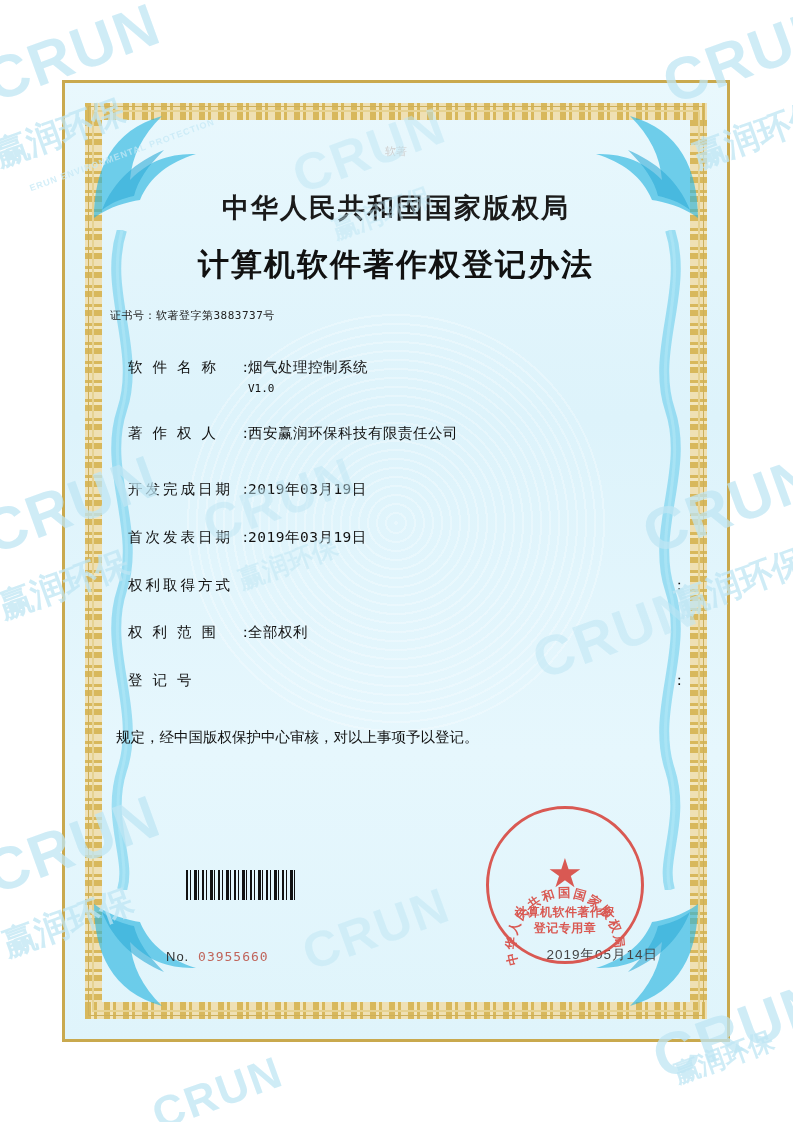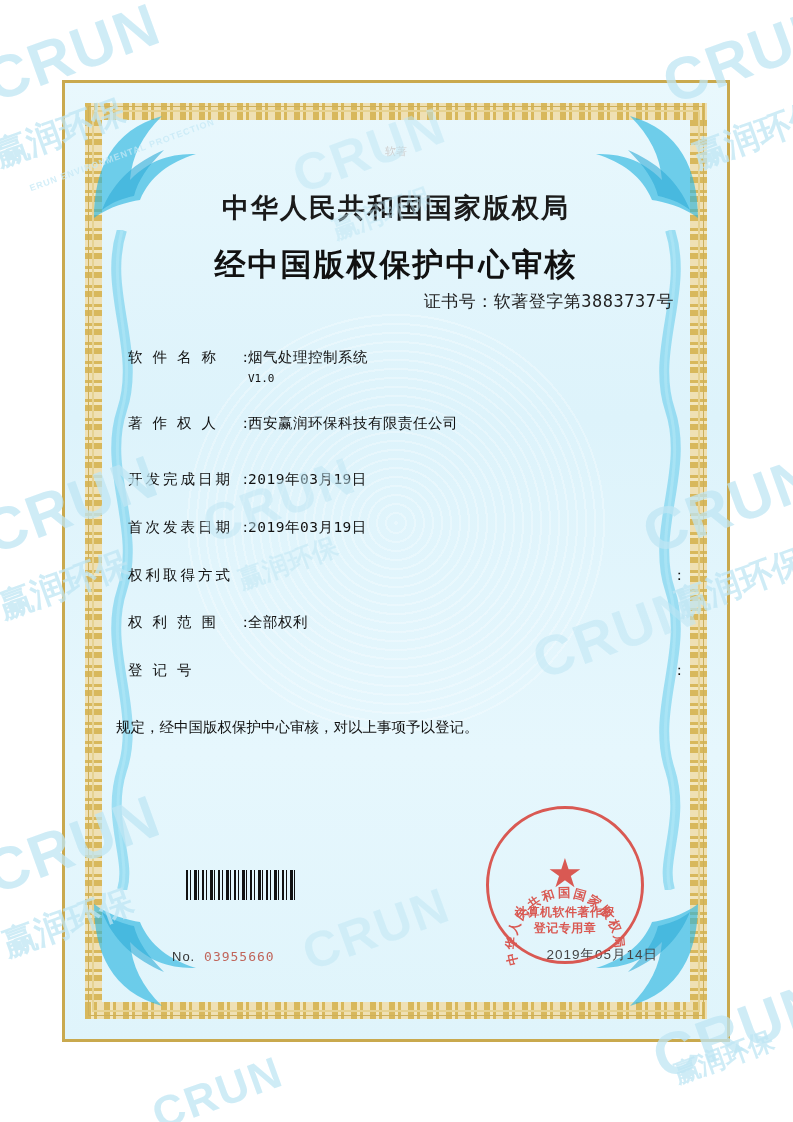--- a/index.html
+++ b/index.html
@@ -125,24 +125,24 @@
   .title2 {
     text-align: center;
     font-family: "DejaVu Serif", serif;
     font-weight: bold;
     font-size: 31px;
     letter-spacing: 2px;
     color: #111;
     margin-top: 18px;
   }
   .cert-no {
-    text-align: right;
-    font-size: 17px;
+    text-align: left;
+    font-size: 11px;
     color: #222;
-    margin-top: 4px;
+    margin-top: 22px;
     padding-right: 8px;
     letter-spacing: .5px;
   }
 
   .field {
     display: flex;
     margin-top: 16px;
     font-size: 14.5px;
     color: #111;
     line-height: 1.5;
@@ -231,21 +231,21 @@
     text-align: center;
     font-size: 12px;
     font-weight: bold;
     letter-spacing: .5px;
   }
   .seal .line1 { bottom: 40px; }
   .seal .line2 { bottom: 24px; }
 
   .footer-no {
     position: absolute;
-    left: 110px;
+    left: 104px;
     bottom: 78px;
     font-size: 13px;
     color: #c0655b;
     font-family: "DejaVu Sans Mono", monospace;
     letter-spacing: 1px;
     z-index: 6;
   }
   .footer-no .prefix { color: #333; font-family: "Liberation Sans", sans-serif; }
   .footer-date {
     position: absolute;
@@ -350,21 +350,21 @@
   <svg class="side-orn" style="right:30px; top:150px; width:60px; height:660px;" viewBox="0 0 60 660" preserveAspectRatio="none">
     <path d="M30,0 C50,60 10,120 30,180 C50,240 10,300 30,360 C50,420 10,480 30,540 C46,590 20,630 30,660" stroke="#3fc0e6" stroke-width="10" fill="none" opacity="0.55"></path>
     <path d="M30,0 C46,60 14,120 30,180 C46,240 14,300 30,360 C46,420 14,480 30,540 C42,590 22,630 30,660" stroke="#9fe1f4" stroke-width="3" fill="none" opacity="0.8"></path>
   </svg>
 
   <div class="topnote">软著</div>
 
   <div class="content">
 
     <div class="title1">中华人民共和国国家版权局</div>
-    <div class="title2">经中国版权保护中心审核</div>
+    <div class="title2">计算机软件著作权登记办法</div>
 
     <div class="cert-no">
       <span>证书号：</span><span class="mono">软著登字第3883737号</span>
     </div>
 
     <div class="field gap-lg">
       <div class="lbl">软 件 名 称</div>
       <div class="colon">：</div>
       <div class="val">
         <span>烟气处理控制系统</span>

